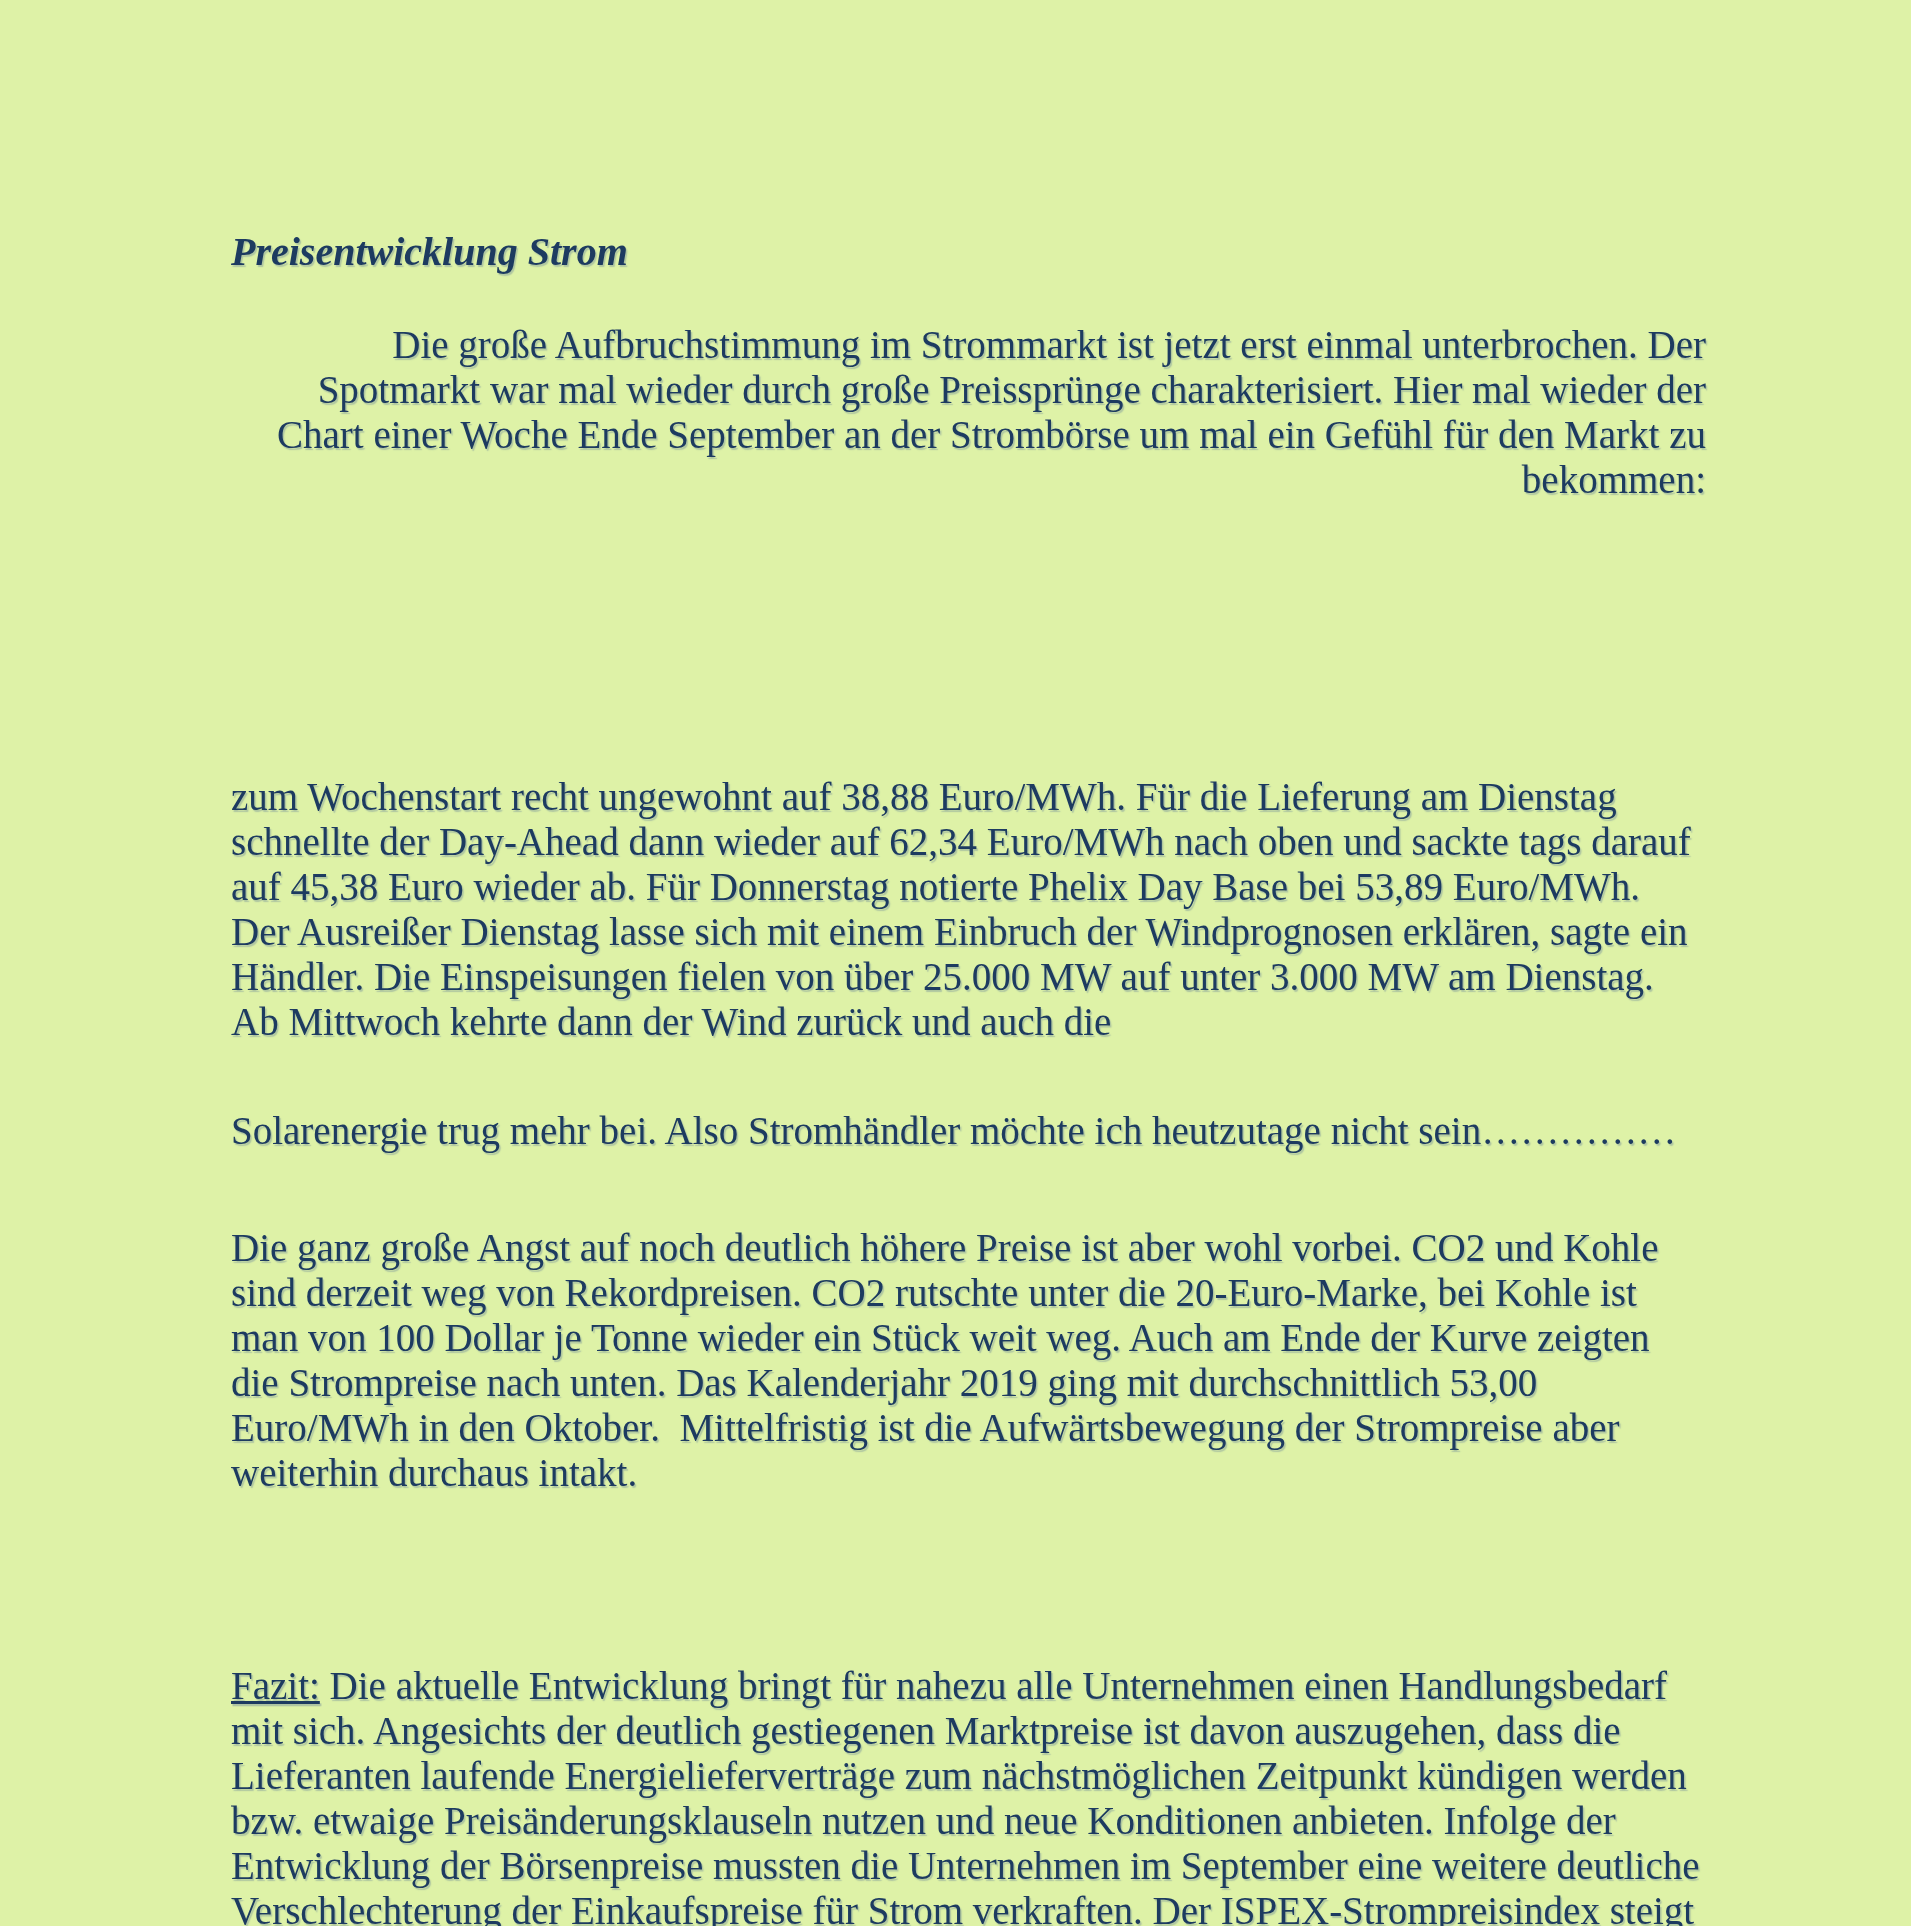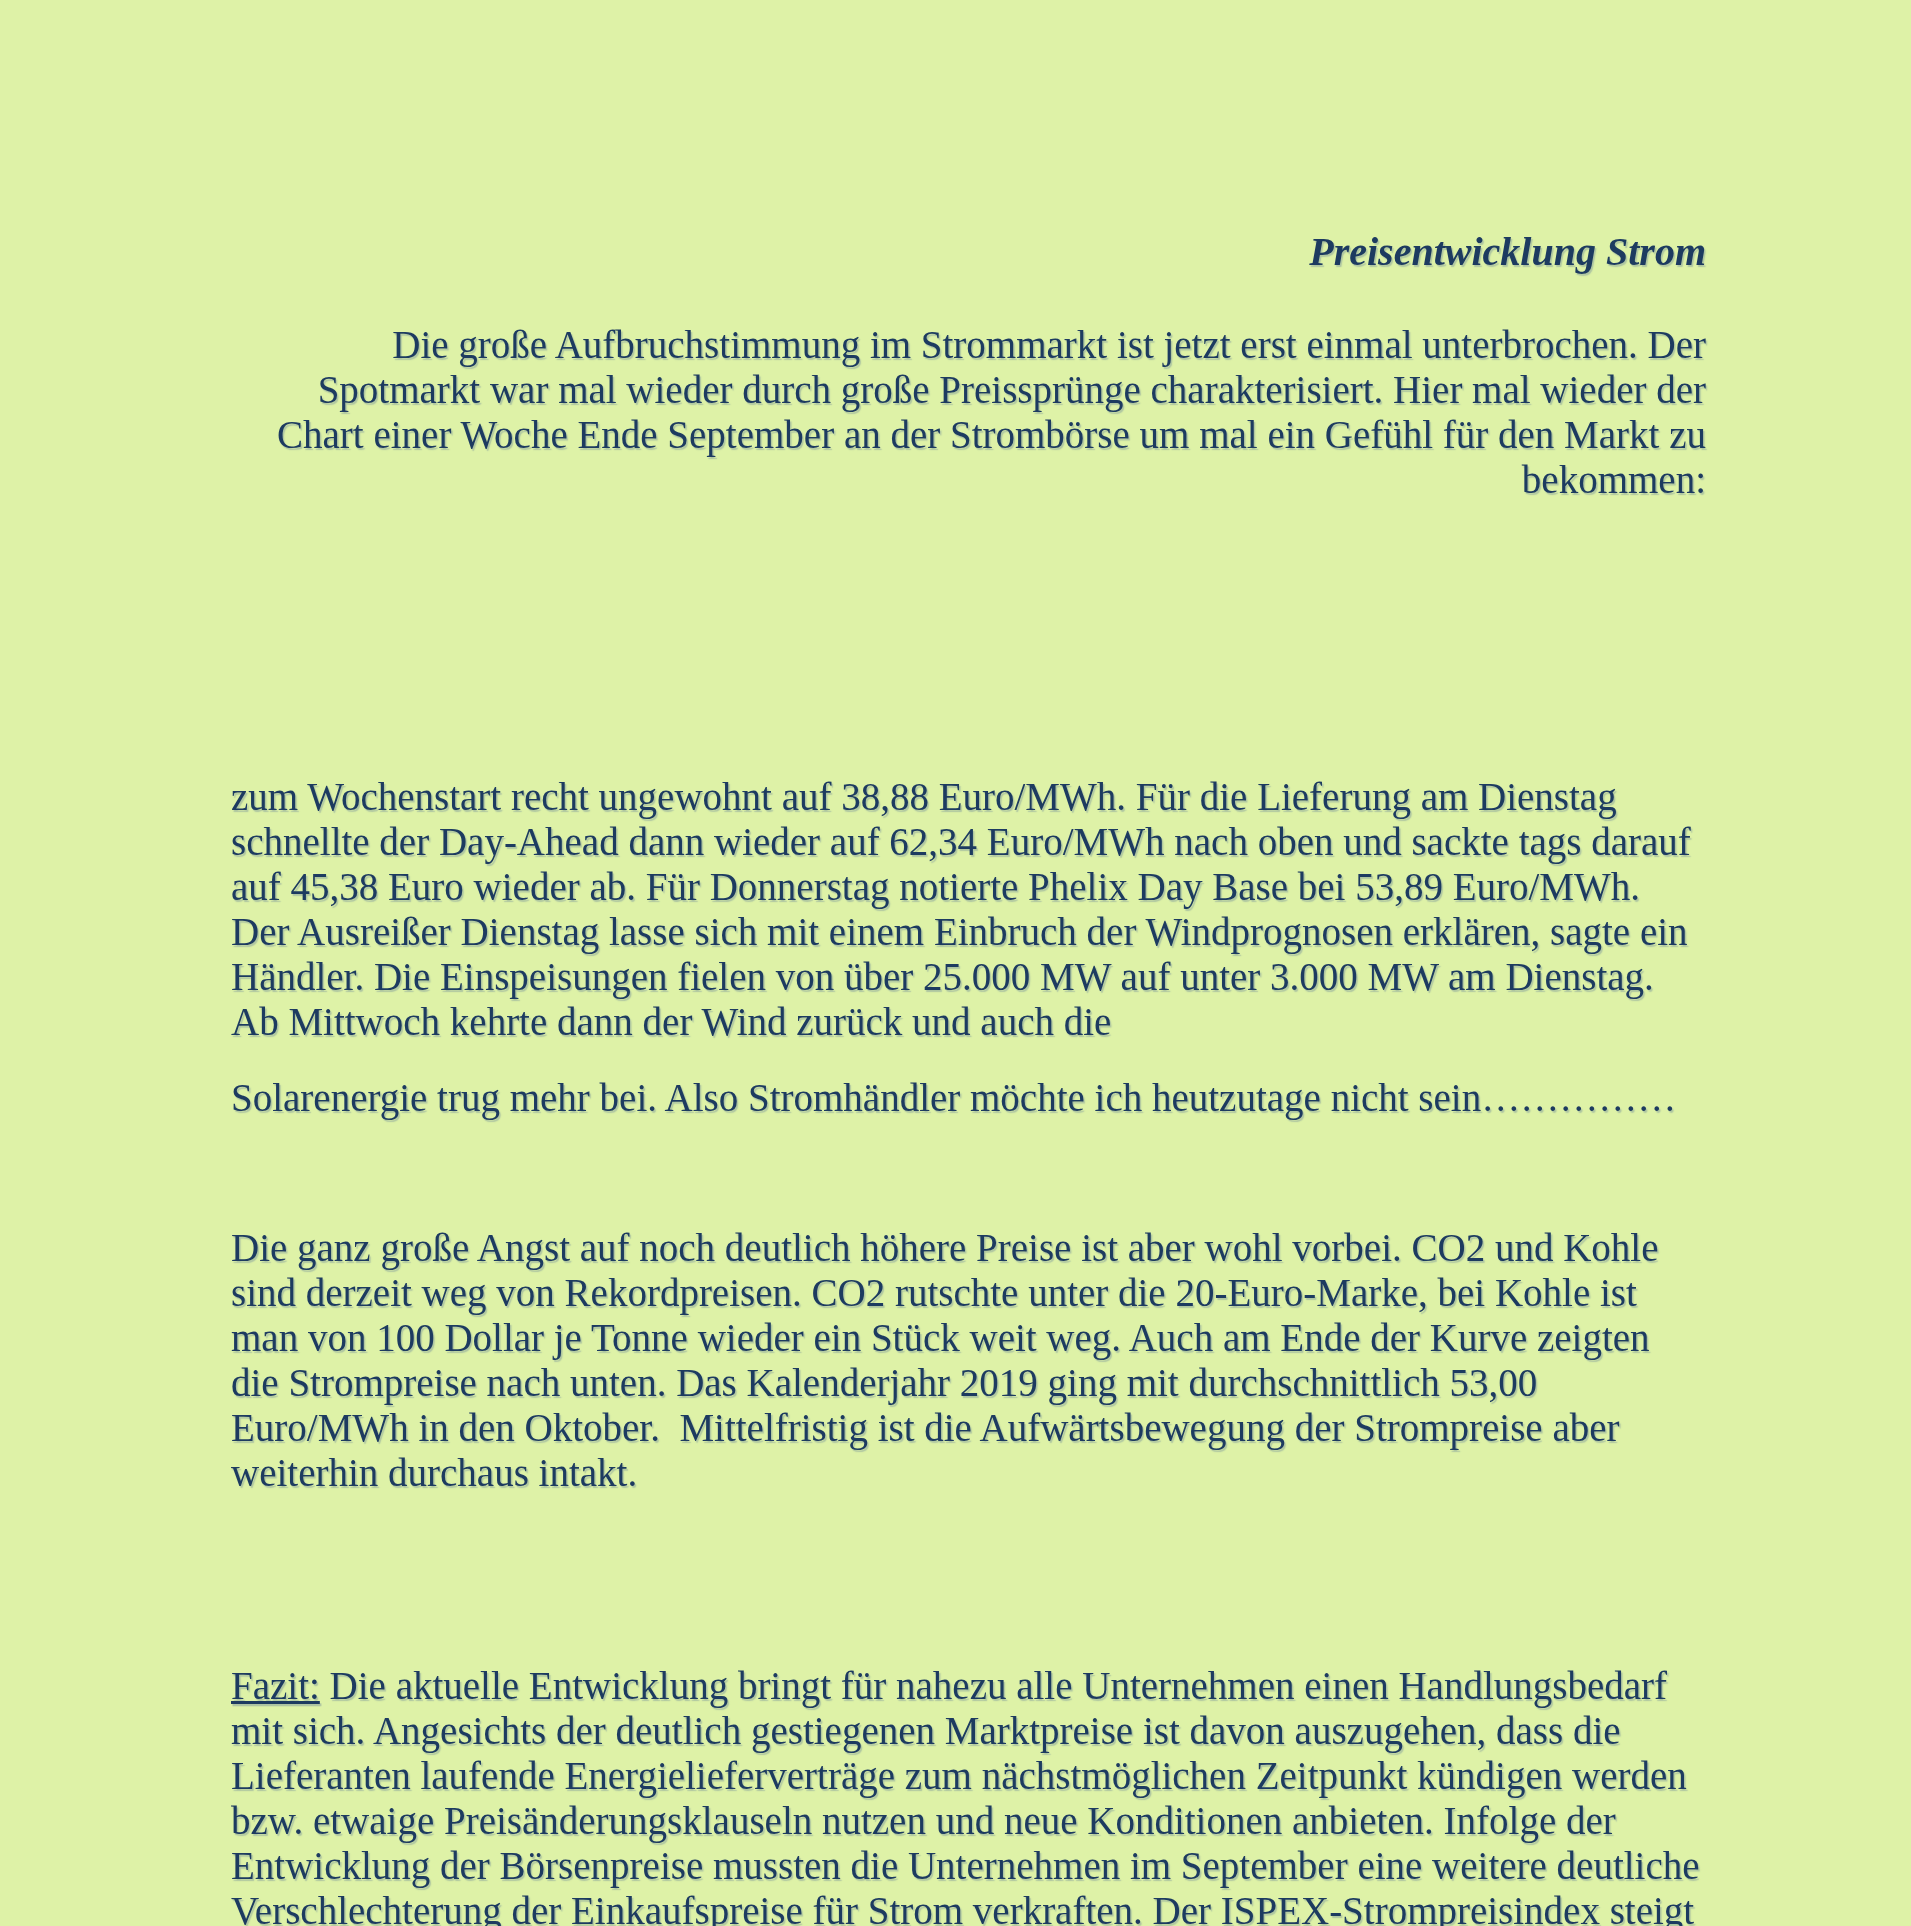--- a/index.html
+++ b/index.html
@@ -31,25 +31,25 @@
   .doc-heading {
     position: absolute;
     left: 231px;
     width: 1475px;
     font-size: 40px;
     line-height: 46px;
     font-weight: bold;
     font-style: italic;
     text-shadow: 1.5px 2.3px 1.2px rgba(115, 143, 152, 0.45);
   }
-  .h-strom { top: 229px; text-align: right; }
+  .h-strom { top: 229px; }
   .p-intro { top: 322px; text-align: right; }
   .p-sonntag { top: 635px; }
   .p-wochenstart { top: 774px; }
-  .p-solar { top: 1075px; }
+  .p-solar { top: 1108px; }
   .p-angst { top: 1225px; }
   .p-fazit { top: 1663px; }
   .underlined { text-decoration: underline; text-align: right; }
 </style>
 </head>
 <body>
 
 <div class="page">
 
   <div class="doc-heading h-strom">Preisentwicklung Strom</div>

